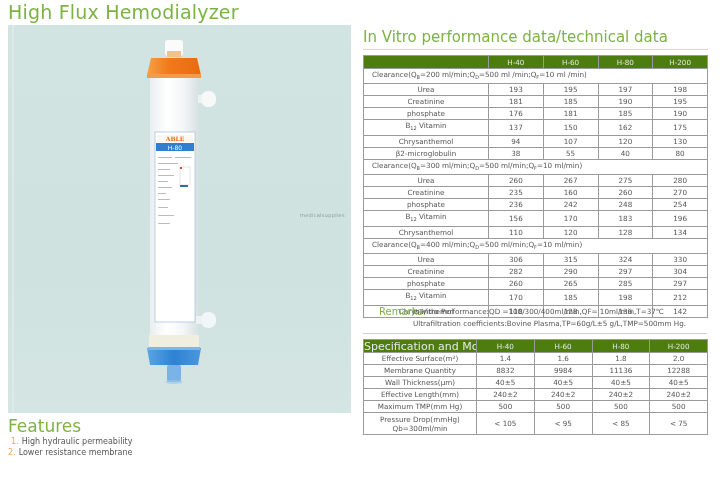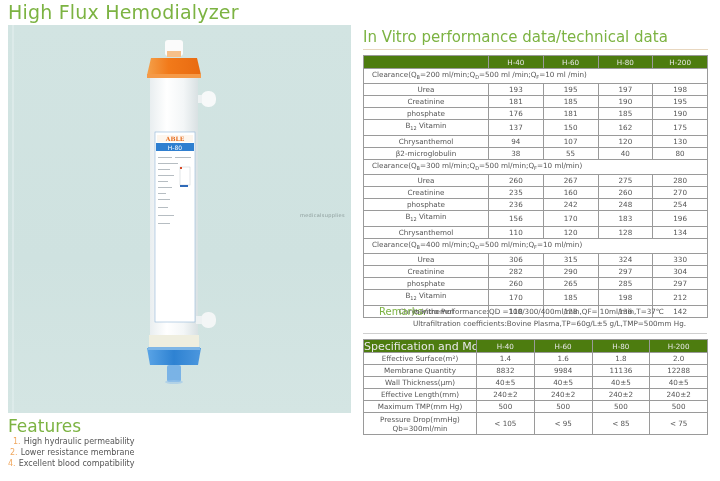--- a/index.html
+++ b/index.html
@@ -135,21 +135,20 @@
     <ellipse cx="166" cy="357" rx="9" ry="2" fill="#9cc6ea" opacity=".6"></ellipse>
   </svg>
 </div>
 <div class="watermark">medicalsupplies</div>
 
 <div class="features">
   <h3>Features</h3>
   <ul>
     <li><span class="num">1.</span><span>High hydraulic permeability</span></li>
     <li><span class="num">2.</span><span>Lower resistance membrane</span></li>
-    <li><span class="num">4.</span><span>Excellent blood compatibility</span></li>
   </ul>
 </div>
 
 <div class="title-right">In Vitro performance data/technical data</div>
 <div class="title-rule"></div>
 
 <table class="grid perf">
   <colgroup>
       <col class="c0">
       <col class="cx">

